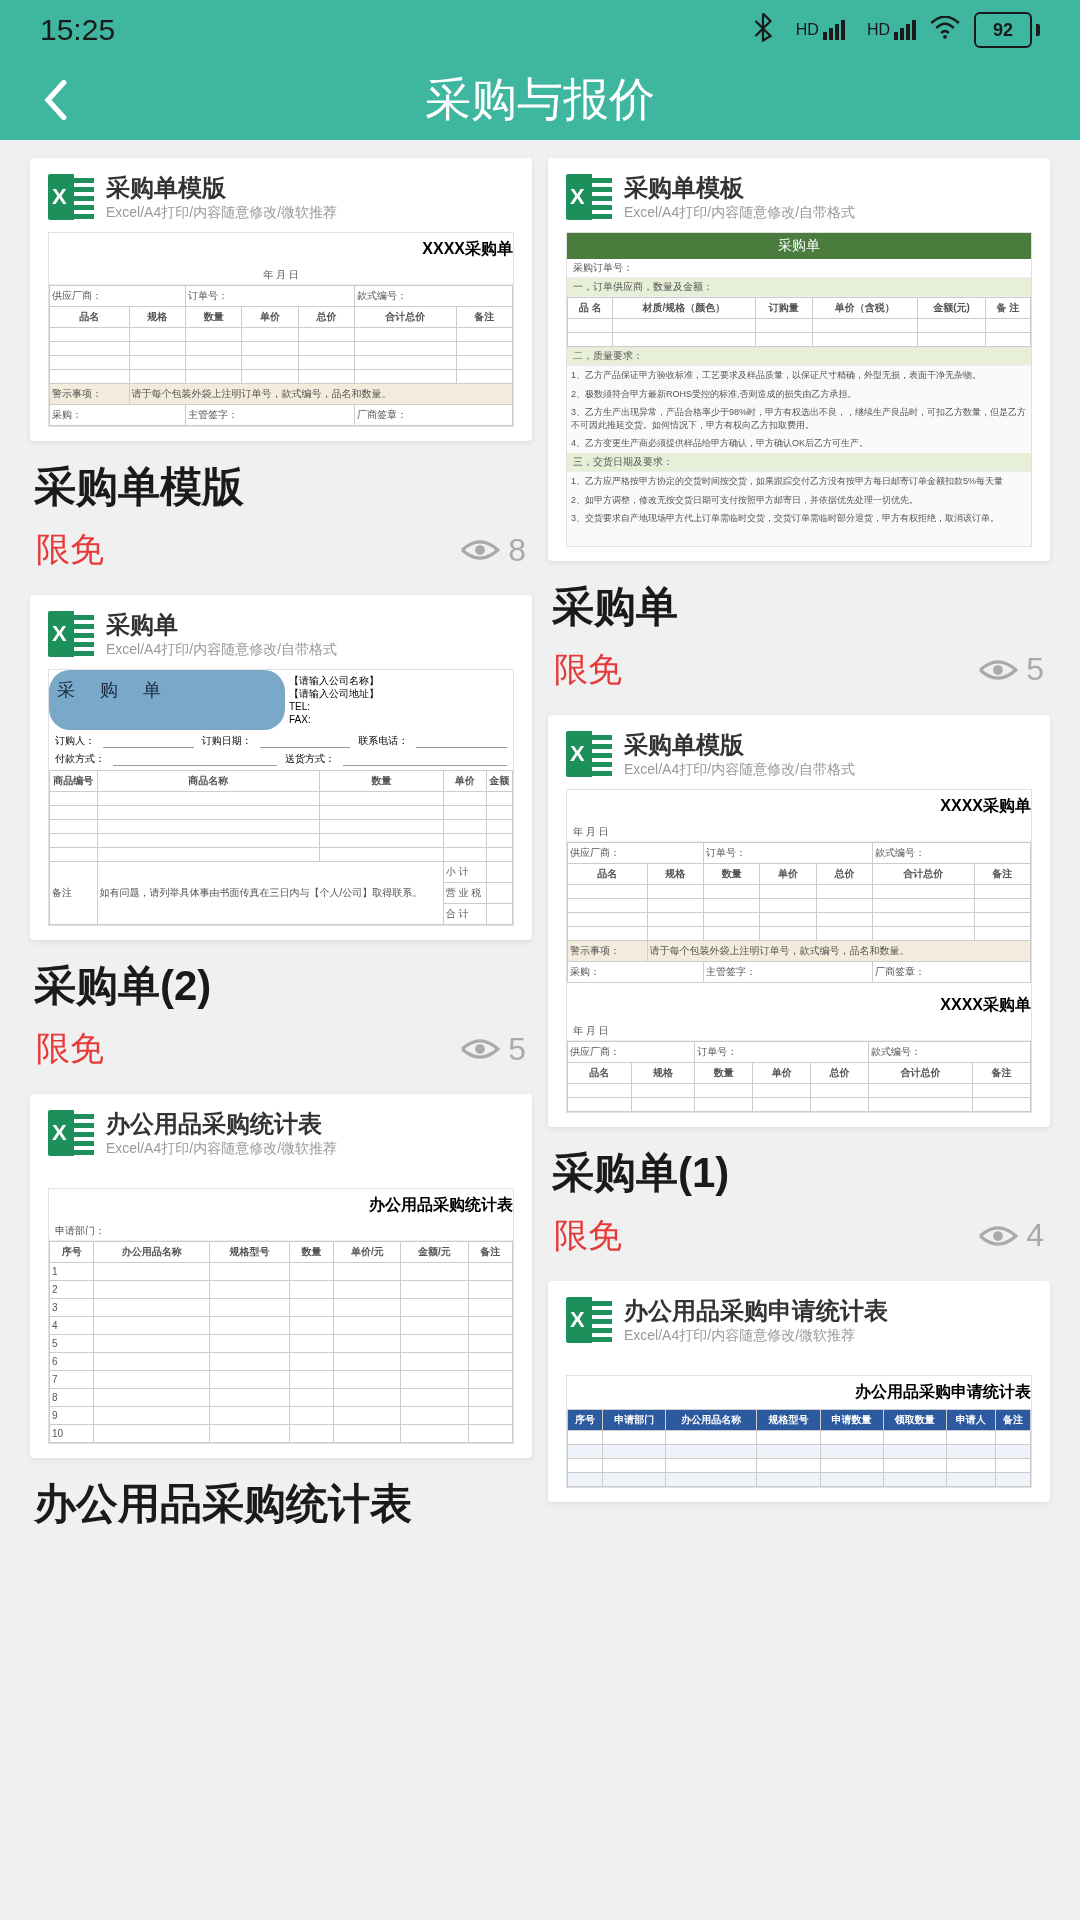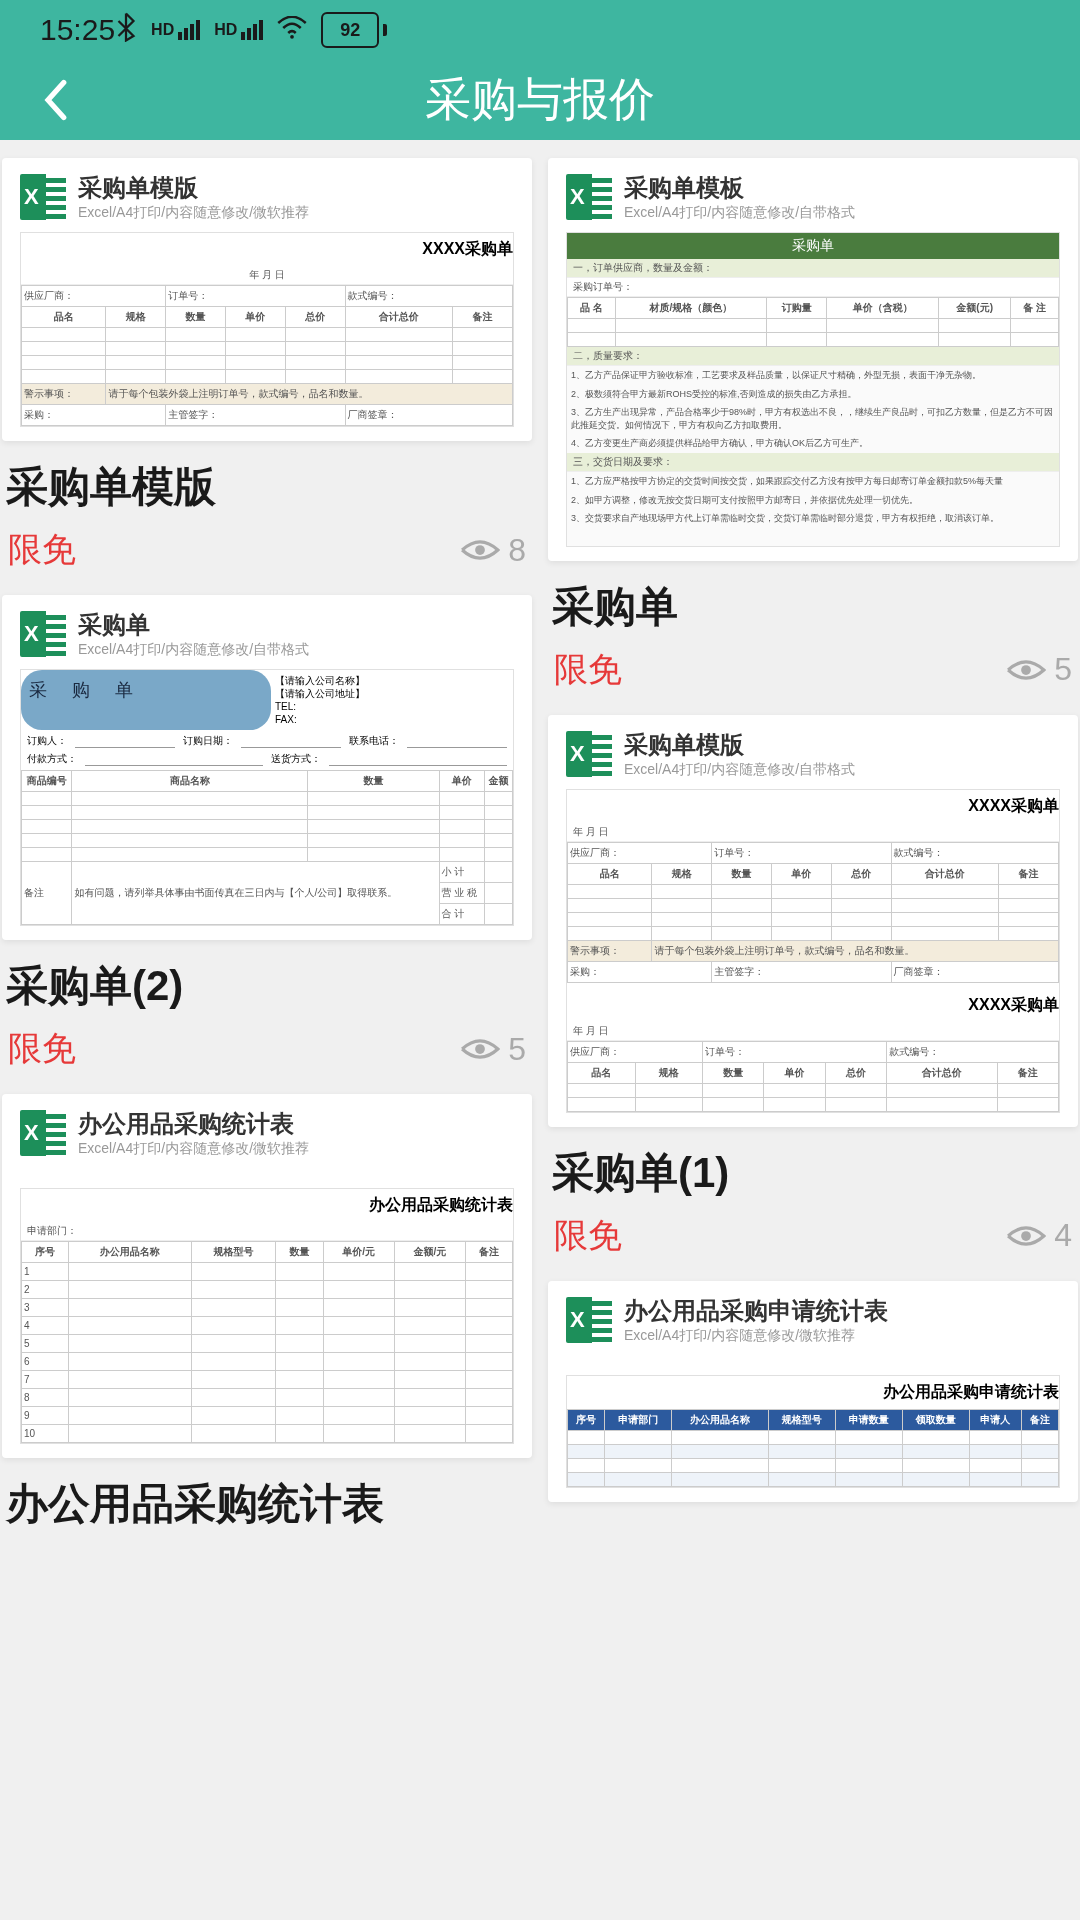--- a/index.html
+++ b/index.html
@@ -8,35 +8,35 @@
   height: 1920px;
   background: #f0f0f0;
   font-family: -apple-system, "PingFang SC", "Microsoft YaHei", sans-serif;
   overflow: hidden;
 }
 .status-bar {
   height: 60px;
   background: #3eb6a0;
   display: flex;
   align-items: center;
-  justify-content: flex-start;
+  justify-content: space-between;
   padding: 0 40px;
   color: #1a1a1a;
   font-size: 30px;
   font-weight: 500;
 }
 .status-left { display: flex; align-items: center; gap: 6px; }
 .status-right { display: flex; align-items: center; gap: 14px; }
 .signal-bars { display: inline-flex; align-items: flex-end; gap: 2px; }
 .signal-bars span { width: 4px; background: #1a1a1a; display: inline-block; }
 .signal-bars span:nth-child(1){height:8px}
 .signal-bars span:nth-child(2){height:12px}
 .signal-bars span:nth-child(3){height:16px}
 .signal-bars span:nth-child(4){height:20px}
-.hd-label { font-size: 16px; font-weight: 700; margin-right: -10px; }
+.hd-label { font-size: 16px; font-weight: 400; margin-right: -10px; margin-left: 8px; }
 .battery-wrap { display: flex; align-items: center; gap: 4px; }
 .battery-box { width: 58px; height: 36px; border: 2.5px solid #1a1a1a; border-radius: 6px; position: relative; display: flex; align-items: center; justify-content: center; font-size: 18px; font-weight: 600; }
 .battery-tip { width: 4px; height: 12px; background: #1a1a1a; border-radius: 0 2px 2px 0; }
 .app-header {
   height: 80px;
   background: #3eb6a0;
   display: flex;
   align-items: center;
   position: relative;
 }
@@ -51,21 +51,21 @@
 }
 .back-btn svg { width: 26px; height: 42px; }
 .header-title {
   flex: 1;
   text-align: center;
   color: #fff;
   font-size: 46px;
   font-weight: 400;
 }
 .content {
-  padding: 18px 2px;
+  padding: 18px 30px;
   display: flex;
   gap: 16px;
 }
 .column { flex: 1; display: flex; flex-direction: column; gap: 22px; }
 .card { background: transparent; }
 .thumb {
   background: #fff;
   border-radius: 4px;
   box-shadow: 0 2px 6px rgba(0,0,0,0.08);
   padding: 14px 18px;
@@ -520,22 +520,22 @@
       <div class="thumb">
         <div class="thumb-header">
           <div class="excel-icon"></div>
           <div class="thumb-title-wrap">
             <span class="thumb-title">采购单模板</span>
             <span class="thumb-sub">Excel/A4打印/内容随意修改/自带格式</span>
           </div>
         </div>
         <div class="doc-preview">
           <div class="doc-title-green" style="text-align:center">采购单</div>
+          <div class="mini-row">采购订单号：</div>
           <div class="mini-row" style="background:#e8efd8">一，订单供应商，数量及金额：</div>
-          <div class="mini-row">采购订单号：</div>
           <table class="mini-table">
             <tbody>
                 <tr class="green-row">
                   <th>品 名</th>
                   <th>材质/规格（颜色）</th>
                   <th>订购量</th>
                   <th>单价（含税）</th>
                   <th>金额(元)</th>
                   <th>备 注</th>
                 </tr>

